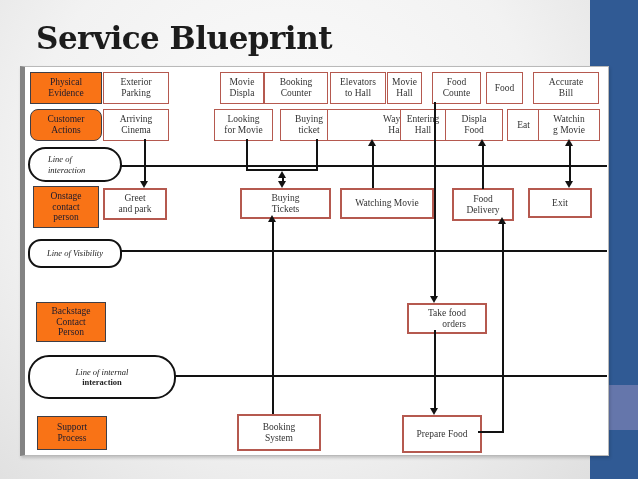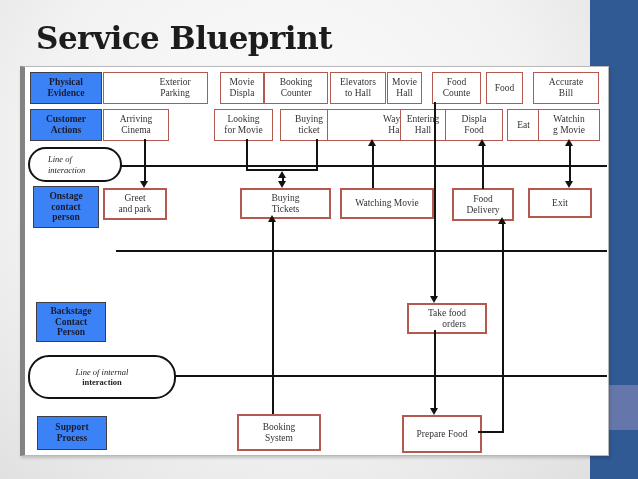--- a/index.html
+++ b/index.html
@@ -6,23 +6,23 @@
   .slide{position:relative;width:638px;height:479px;overflow:hidden;
     background:radial-gradient(circle at 45% 35%, #fcfcfc 0%, #f2f2f2 55%, #dcdcdc 100%);
     font-family:"Liberation Serif", serif;}
   .title{position:absolute;left:36px;top:20px;margin:0;font-family:"DejaVu Serif", serif;
     font-weight:600;font-size:31px;letter-spacing:-0.5px;color:#1c1c1c;}
   .bar-dark{position:absolute;left:590px;top:0;width:48px;height:479px;}
   .bar-light{position:absolute;left:602px;top:385px;width:36px;height:45px;}
   .panel{position:absolute;left:20px;top:66px;width:583px;height:388px;background:#ffffff;
     border:1px solid #b9b9b9;border-left:5px solid #838383;
     box-shadow:1px 2px 3px rgba(0,0,0,0.18);}
-  .bluebox{position:absolute;background:#3b82f6;border:1.6px solid #3e3e46;
+  .bluebox{position:absolute;background:#f97316;border:1.6px solid #3e3e46;
     display:flex;align-items:center;justify-content:center;text-align:center;
-    font-weight:bold;font-size:9.5px;line-height:1.12;color:#1a1a2e;white-space:pre-line;}
+    font-weight:normal;font-size:9.5px;line-height:1.12;color:#1a1a2e;white-space:pre-line;}
   .rbox{position:absolute;background:#fff;border:1.6px solid #b5594f;
     display:flex;align-items:center;justify-content:center;text-align:center;
     font-size:9.5px;line-height:1.15;color:#333;white-space:pre-line;}
   .oval{position:absolute;background:#fff;border:2px solid #121212;
     display:flex;flex-direction:column;justify-content:center;
     font-size:8.5px;line-height:1.2;color:#222;z-index:3;}
   .oval .it{font-style:italic;}
   .oval .bd{font-weight:bold;}
   .hline{position:absolute;height:2px;background:#121212;}
   .vline{position:absolute;width:2px;background:#121212;}
@@ -38,37 +38,37 @@
 <div class="slide">
   <div class="bar-dark" style="background:#305a94;"></div>
   <div class="bar-light" style="background:#6576ab;"></div>
 
   <h1 class="title">Service Blueprint</h1>
 
   <div class="panel">
 
     <div class="bluebox" style="left:5px;top:5px;width:70px;height:30px;">Physical
 Evidence</div>
-    <div class="rbox" style="left:78px;top:5px;width:64px;height:30px;padding-left:39px;">Exterior
+    <div class="rbox" style="left:78px;top:5px;width:64px;height:30px;">Exterior
 Parking</div>
     <div class="rbox" style="left:195px;top:5px;width:42px;height:30px;">Movie
 Displa</div>
     <div class="rbox" style="left:239px;top:5px;width:62px;height:30px;">Booking
 Counter</div>
     <div class="rbox" style="left:305px;top:5px;width:54px;height:30px;">Elevators
 to Hall</div>
     <div class="rbox" style="left:362px;top:5px;width:33px;height:30px;">Movie
 Hall</div>
     <div class="rbox" style="left:407px;top:5px;width:47px;height:30px;">Food
 Counte</div>
     <div class="rbox" style="left:461px;top:5px;width:35px;height:30px;">Food</div>
     <div class="rbox" style="left:508px;top:5px;width:64px;height:30px;">Accurate
 Bill</div>
 
-    <div class="bluebox" style="left:5px;top:42px;width:70px;height:30px;">Customer
+    <div class="bluebox" style="left:5px;top:42px;width:70px;height:30px;border-radius:8px;">Customer
 Actions</div>
     <div class="rbox" style="left:78px;top:42px;width:64px;height:30px;">Arriving
 Cinema</div>
     <div class="rbox" style="left:189px;top:42px;width:57px;height:30px;">Looking
 for Movie</div>
     <div class="rbox" style="left:255px;top:42px;width:56px;height:30px;">Buying
 ticket</div>
     <div class="rbox" style="left:302px;top:42px;width:49px;height:30px;padding-left:44px;">Way to
 Hall</div>
     <div class="rbox" style="left:375px;top:42px;width:44px;height:30px;">Entering
@@ -90,20 +90,23 @@
 person</div>
     <div class="rbox" style="left:78px;top:121px;width:60px;height:28px;border-width:2px;">Greet
 and park</div>
     <div class="rbox" style="left:215px;top:121px;width:87px;height:27px;border-width:2px;">Buying
 Tickets</div>
     <div class="rbox" style="left:315px;top:121px;width:90px;height:27px;border-width:2px;">Watching Movie</div>
     <div class="rbox" style="left:427px;top:121px;width:58px;height:29px;border-width:2px;">Food
 Delivery</div>
     <div class="rbox" style="left:503px;top:121px;width:60px;height:26px;border-width:2px;">Exit</div>
 
+    <div class="oval" style="left:3px;top:172px;width:90px;height:25px;border-radius:13px;align-items:center;">
+      <span class="it">Line of Visibility</span>
+    </div>
     <div class="hline" style="left:91px;top:183px;width:491px;"></div>
 
     <div class="bluebox" style="left:11px;top:235px;width:68px;height:38px;">Backstage
 Contact
 Person</div>
     <div class="rbox" style="left:382px;top:236px;width:76px;height:27px;border-width:2px;text-align:right;">Take food
 orders</div>
 
     <div class="oval" style="left:3px;top:288px;width:144px;height:40px;border-radius:21px;align-items:center;">
       <span class="it">Line of internal</span>

